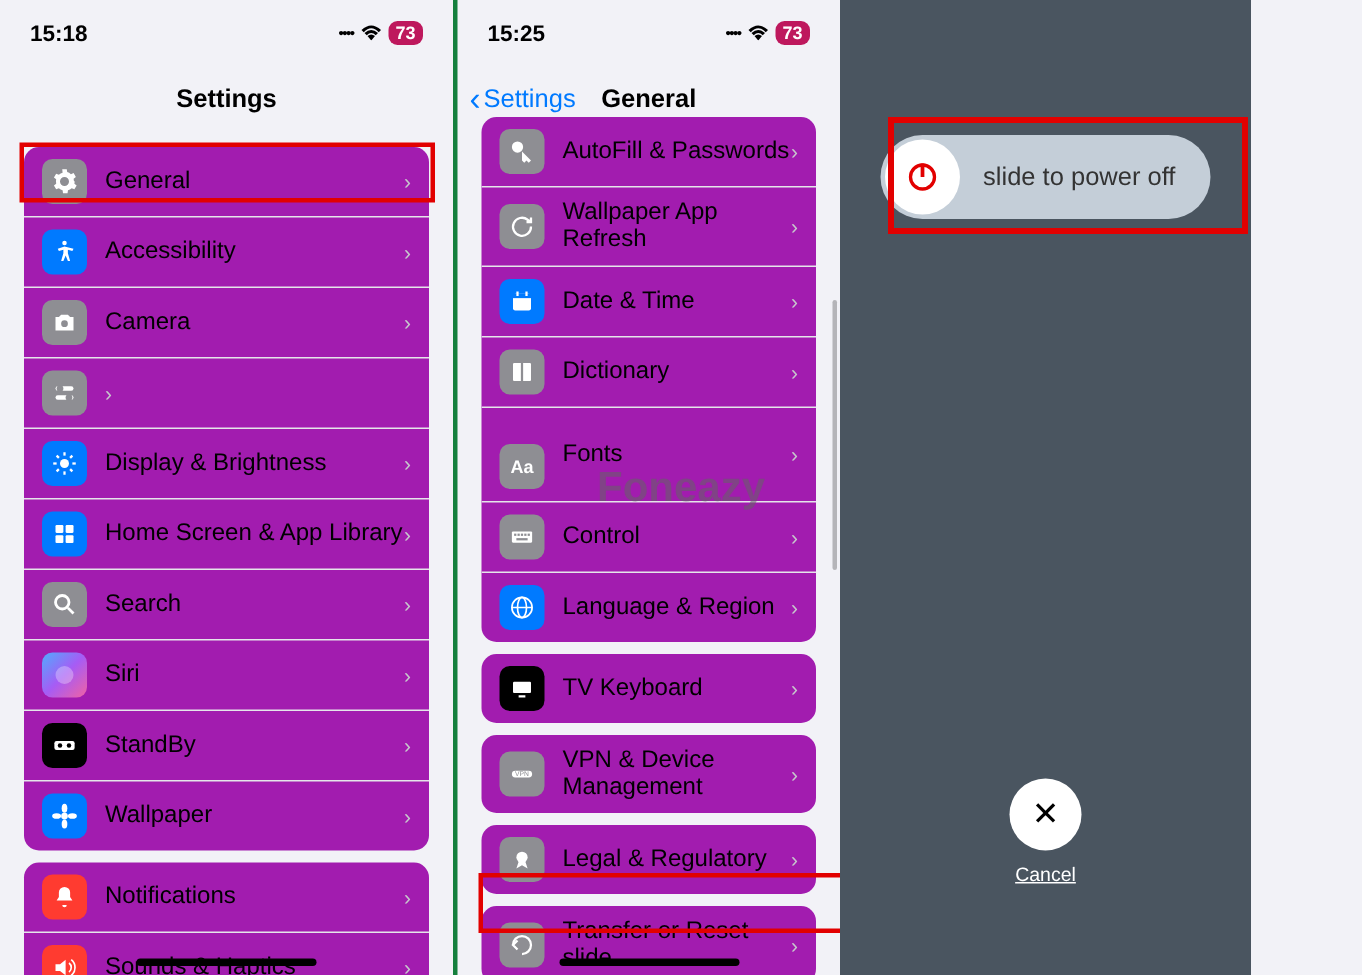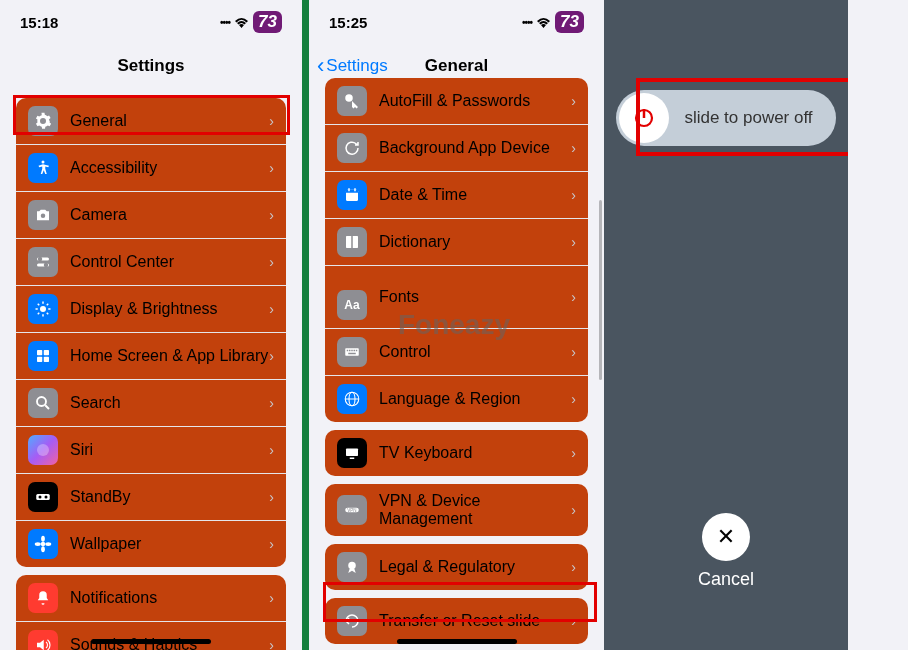--- a/index.html
+++ b/index.html
@@ -1,32 +1,32 @@
 <!DOCTYPE html>
 <html><head>
   <meta charset="utf-8">
   <style>
     * { margin: 0; padding: 0; box-sizing: border-box; font-family: -apple-system, BlinkMacSystemFont, "Segoe UI", sans-serif; }
     body { width: 908px; height: 650px; display: flex; background: #f2f2f7; overflow: hidden; position: relative; }
     .panel { height: 650px; background: #f2f2f7; overflow: hidden; position: relative; }
     .panel1 { width: 302px; }
-    .panel2 { width: 302px; border-left: 7px solid #15803d; }
-    .panel3 { width: 244px; background: #4a5560; position: relative; }
+    .panel2 { width: 258px; border-left: 3px solid #15803d; }
+    .panel3 { width: 274px; background: #4a5560; position: relative; }
     
     .status-bar { height: 44px; display: flex; justify-content: space-between; align-items: center; padding: 0 20px; font-size: 15px; font-weight: 600; color: #000; }
     .status-right { display: flex; align-items: center; gap: 4px; }
-    .battery-badge { background: #701a75; color: #fff; border-radius: 6px; padding: 1px 5px; font-size: 17px; font-weight: 700; font-style: italic; }
+    .battery-badge { background: #be185d; color: #fff; border-radius: 6px; padding: 1px 5px; font-size: 12px; font-weight: 700; }
     .signal-dots { font-size: 10px; letter-spacing: -1px; }
     
     .nav-header { height: 44px; display: flex; align-items: center; justify-content: center; position: relative; }
     .nav-title { font-size: 17px; font-weight: 600; color: #000; }
     .nav-back { position: absolute; left: 8px; display: flex; align-items: center; color: #007aff; font-size: 17px; }
     .nav-back-chevron { font-size: 22px; margin-right: 2px; }
     
-    .list-group { margin: 8px 16px; background: #c2410c; border-radius: 10px; overflow: hidden; }
+    .list-group { margin: 8px 16px; background: #a21caf; border-radius: 10px; overflow: hidden; }
     .list-group.first { margin-top: 16px; }
     .list-row { display: flex; align-items: center; padding: 8px 12px; min-height: 44px; border-bottom: 0.5px solid #e5e5ea; position: relative; }
     .list-row:last-child { border-bottom: none; }
     .list-icon { width: 30px; height: 30px; border-radius: 7px; display: flex; align-items: center; justify-content: center; margin-right: 12px; flex-shrink: 0; }
     .list-label { flex: 1; font-size: 16px; color: #000; }
     .list-chevron { color: #c7c7cc; font-size: 14px; }
     
     .highlight-box { border: 3px solid #e20000; position: absolute; pointer-events: none; z-index: 10; }
     
     .shutdown-row { color: #007aff; font-size: 16px; padding: 12px 16px; background: #fff; margin: 8px 16px; border-radius: 10px; }
@@ -34,21 +34,21 @@
     .watermark { position: absolute; top: 50%; left: 50%; transform: translate(-50%, -50%); font-size: 28px; font-weight: 700; color: rgba(100,100,100,0.55); z-index: 50; pointer-events: none; text-align: center; }
     
     .power-slider { position: absolute; top: 90px; left: 50%; transform: translateX(-50%); width: 220px; height: 56px; background: rgba(210,220,230,0.9); border-radius: 28px; display: flex; align-items: center; }
     .power-knob { width: 50px; height: 50px; background: #fff; border-radius: 25px; margin-left: 3px; display: flex; align-items: center; justify-content: center; }
     .power-knob svg { width: 24px; height: 24px; }
     .slider-text { flex: 1; text-align: center; font-size: 17px; color: #333; padding-right: 8px; }
     .power-highlight { position: absolute; top: 78px; left: 32px; width: 240px; height: 78px; border: 4px solid #e20000; }
     
     .cancel-container { position: absolute; bottom: 60px; left: 50%; transform: translateX(-50%); text-align: center; }
     .cancel-btn { width: 48px; height: 48px; background: #fff; border-radius: 24px; display: flex; align-items: center; justify-content: center; margin: 0 auto 8px; font-size: 22px; font-weight: 400; color: #000; }
-    .cancel-label { color: #fff; font-size: 18px; }
+    .cancel-label { color: #fff; font-size: 13px; text-decoration: underline; }
     
     .home-indicator { position: absolute; bottom: 6px; left: 50%; transform: translateX(-50%); width: 120px; height: 5px; background: #000; border-radius: 3px; }
     
     .scrollbar-hint { position: absolute; right: 2px; top: 200px; width: 3px; height: 180px; background: rgba(0,0,0,0.25); border-radius: 2px; }
 
     .ic-gray { background: #8e8e93; color: #fff; }
     .ic-blue { background: #007aff; color: #fff; }
     .ic-red { background: #ff3b30; color: #fff; }
     .ic-black { background: #000; color: #fff; }
     .ic-siri { background: linear-gradient(135deg,#4facfe,#a65cf5,#f062a3); }
@@ -106,21 +106,20 @@
     </div>
     <div class="list-row">
       <div class="list-icon ic-gray">
           <svg width="18" height="18" viewBox="0 0 24 24" fill="#fff">
             <rect x="4" y="6" width="16" height="4" rx="2"></rect>
             <rect x="4" y="14" width="16" height="4" rx="2"></rect>
             <circle cx="8" cy="8" r="3" fill="#8e8e93"></circle>
             <circle cx="16" cy="16" r="3" fill="#8e8e93"></circle>
           </svg>
         </div>
-      <span class="list-label">Control Center</span>
       <span class="list-chevron">›</span>
     </div>
     <div class="list-row">
       <div class="list-icon ic-blue">
           <svg width="18" height="18" viewBox="0 0 24 24" fill="#fff">
             <circle cx="12" cy="12" r="4"></circle>
             <g stroke="#fff" stroke-width="2">
               <line x1="12" y1="2" x2="12" y2="5"></line>
               <line x1="12" y1="19" x2="12" y2="22"></line>
               <line x1="2" y1="12" x2="5" y2="12"></line>
@@ -250,21 +249,21 @@
         </div>
       <span class="list-label">AutoFill &amp; Passwords</span>
       <span class="list-chevron">›</span>
     </div>
     <div class="list-row">
       <div class="list-icon ic-gray">
           <svg width="18" height="18" viewBox="0 0 24 24" fill="none" stroke="#fff" stroke-width="2">
             <path d="M20 12a8 8 0 11-3-6l3 2M20 4v4h-4"></path>
           </svg>
         </div>
-      <span class="list-label">Background App Device</span>
+      <span class="list-label">Wallpaper App Refresh</span>
       <span class="list-chevron">›</span>
     </div>
     <div class="list-row">
       <div class="list-icon ic-blue">
           <svg width="18" height="18" viewBox="0 0 24 24" fill="#fff">
             <rect x="4" y="5" width="16" height="15" rx="2"></rect>
             <rect x="4" y="5" width="16" height="4" fill="#007aff"></rect>
             <line x1="8" y1="3" x2="8" y2="7" stroke="#fff" stroke-width="2"></line>
             <line x1="16" y1="3" x2="16" y2="7" stroke="#fff" stroke-width="2"></line>
           </svg>

